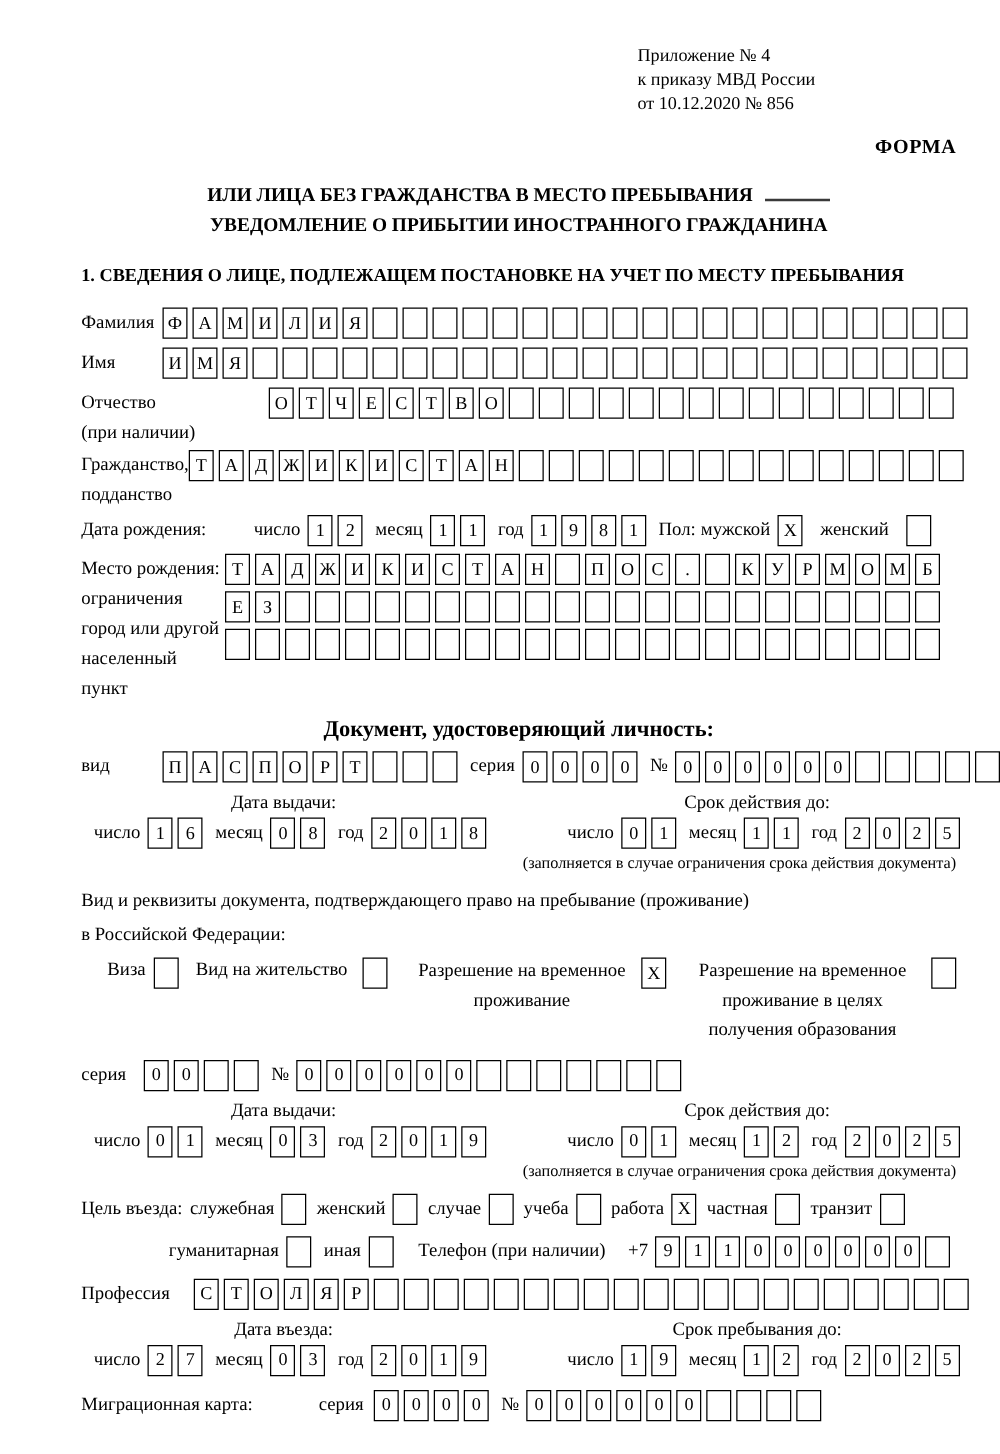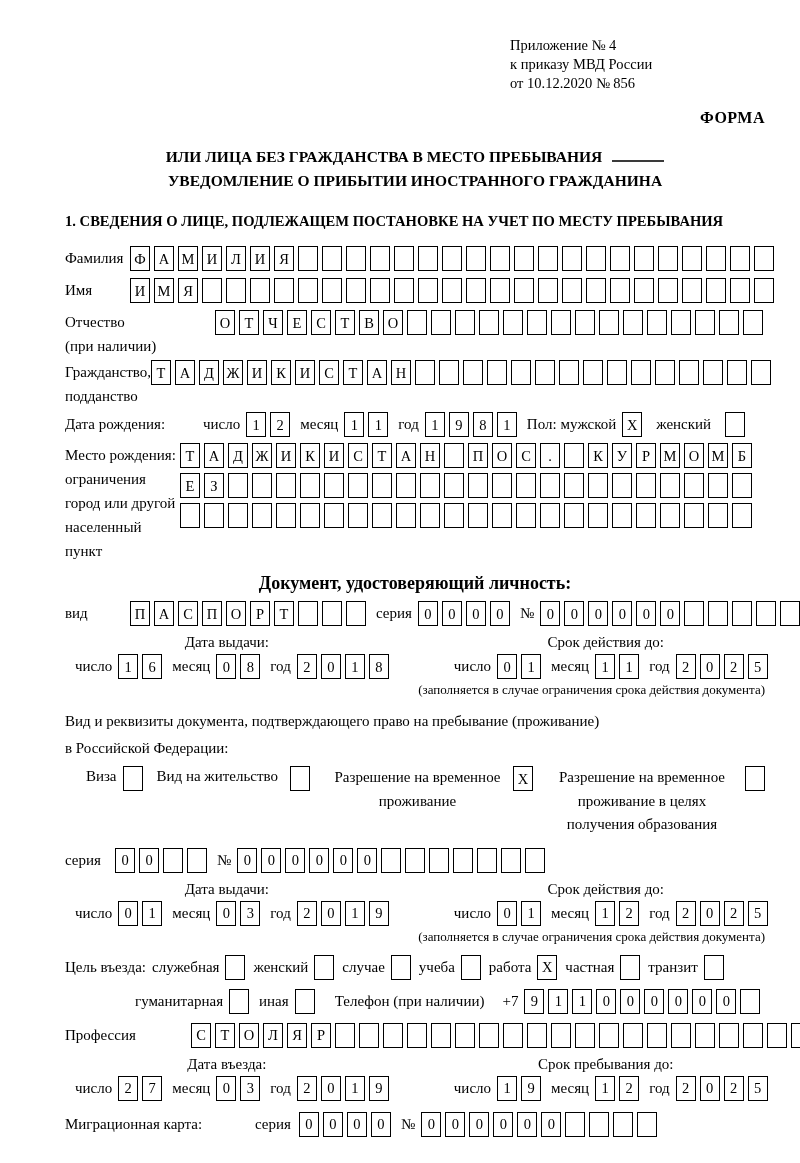--- a/index.html
+++ b/index.html
@@ -560,21 +560,21 @@
         <span class="cell">0</span>
         <span class="cell">0</span>
         <span class="cell">0</span>
         <span class="cell">0</span>
         <span class="cell">0</span>
         <span class="cell">0</span>
         <span class="cell"></span>
       </span>
   </div>
 
-  <div class="frow" style="margin-top:9px;gap:36px;">
+  <div class="frow" style="margin-top:9px;">
     <span class="label w90">Профессия</span>
     <span class="cells">
         <span class="cell">С</span>
         <span class="cell">Т</span>
         <span class="cell">О</span>
         <span class="cell">Л</span>
         <span class="cell">Я</span>
         <span class="cell">Р</span>
         <span class="cell"></span>
         <span class="cell"></span>

